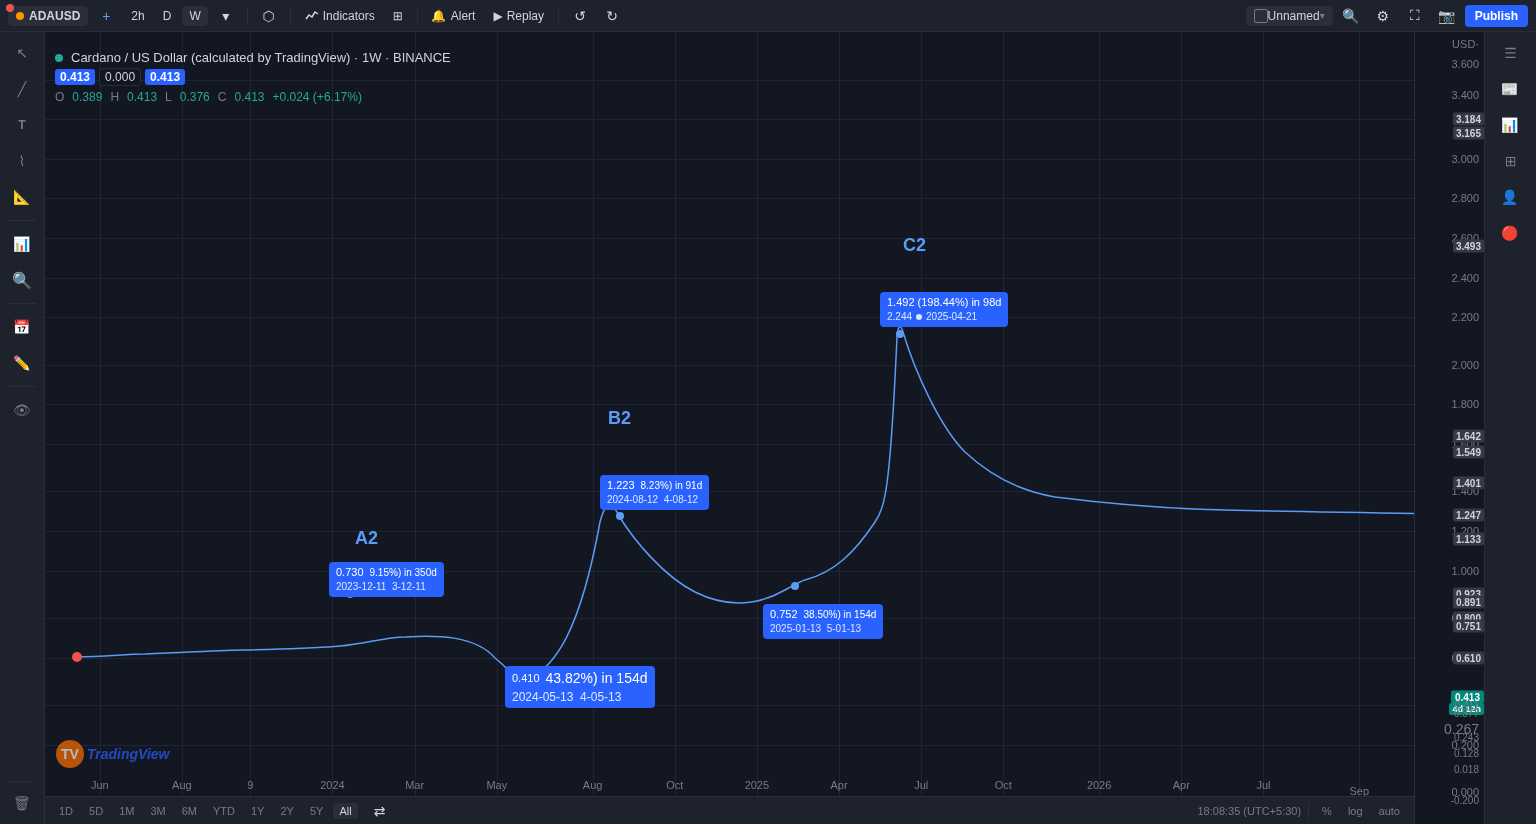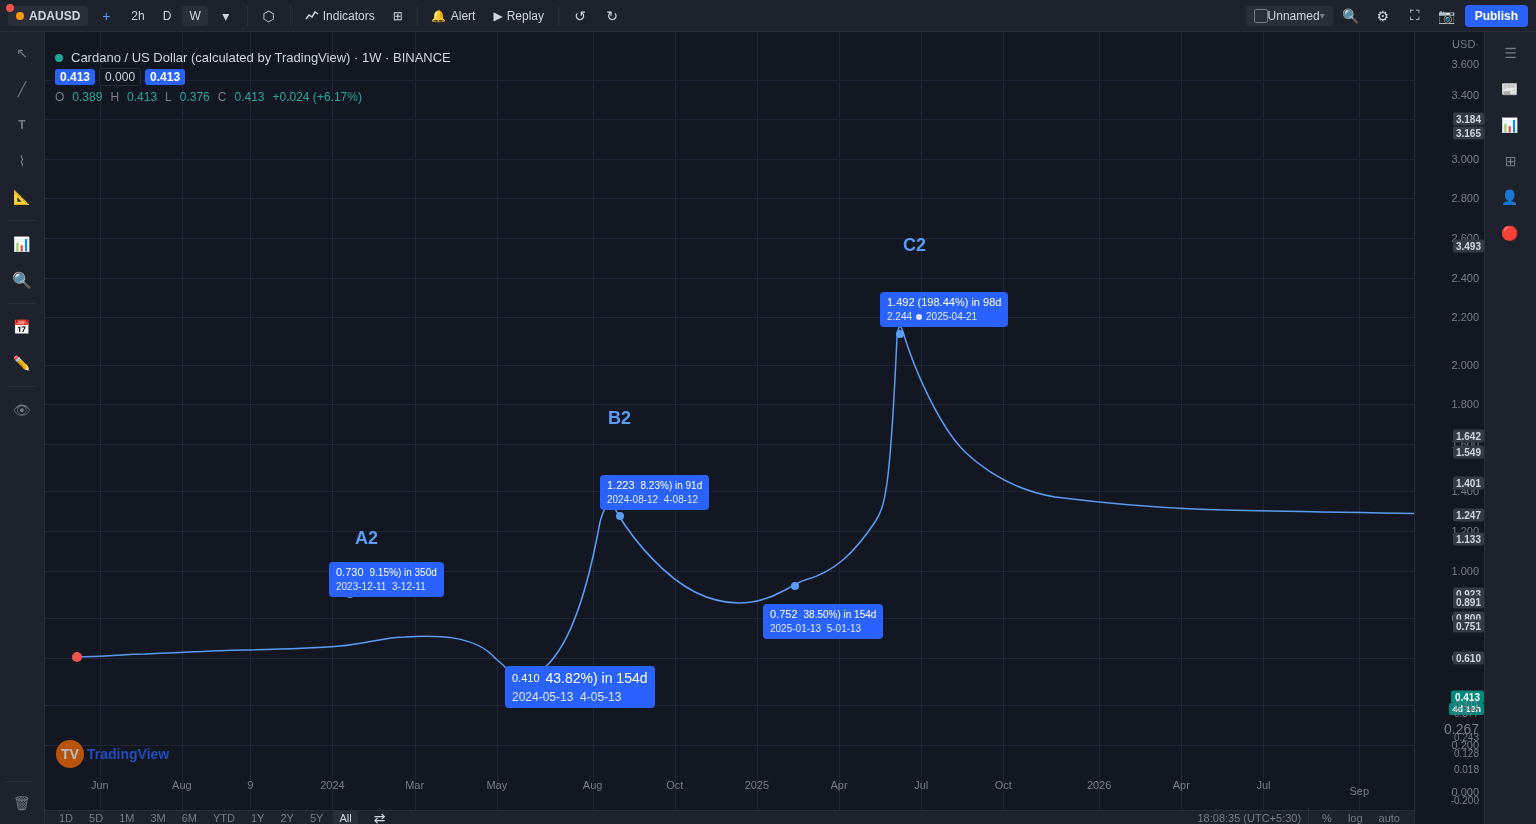--- a/index.html
+++ b/index.html
@@ -221,21 +221,21 @@
       padding: 1px 4px;
       transform: translateY(-50%);
       border-radius: 2px;
       white-space: nowrap;
     }
 
     
     #bottom-bar {
       position: absolute;
       bottom: 0; left: 0; right: 0;
-      height: 14px;
+      height: 28px;
       background: #1e222d;
       border-top: 1px solid #2a2e39;
       display: flex;
       align-items: center;
       padding: 0 8px;
       gap: 4px;
       font-size: 11px;
       color: #787b86;
       z-index: 5;
     }
@@ -543,21 +543,21 @@
       </div>
 
       <div id="logo">
         <div style="display:flex;align-items:center;gap:2px;">
           <div style="width:30px;height:30px;position:relative;">
             <svg width="30" height="30" viewBox="0 0 30 30">
               <circle cx="15" cy="15" r="14" fill="#ff6d00"></circle>
               <text x="15" y="20" text-anchor="middle" fill="white" font-size="14" font-weight="bold">TV</text>
             </svg>
           </div>
-          <div style="display:flex;flex-direction:column;">
+          <div style="display:flex;flex-direction:column;font-style:italic;">
             <span style="font-size:14px;font-weight:700;color:#2962ff;">TradingView</span>
           </div>
         </div>
       </div>
 
       <div id="bottom-bar">
         <div class="tf-btn">1D</div>
         <div class="tf-btn">5D</div>
         <div class="tf-btn">1M</div>
         <div class="tf-btn">3M</div>

